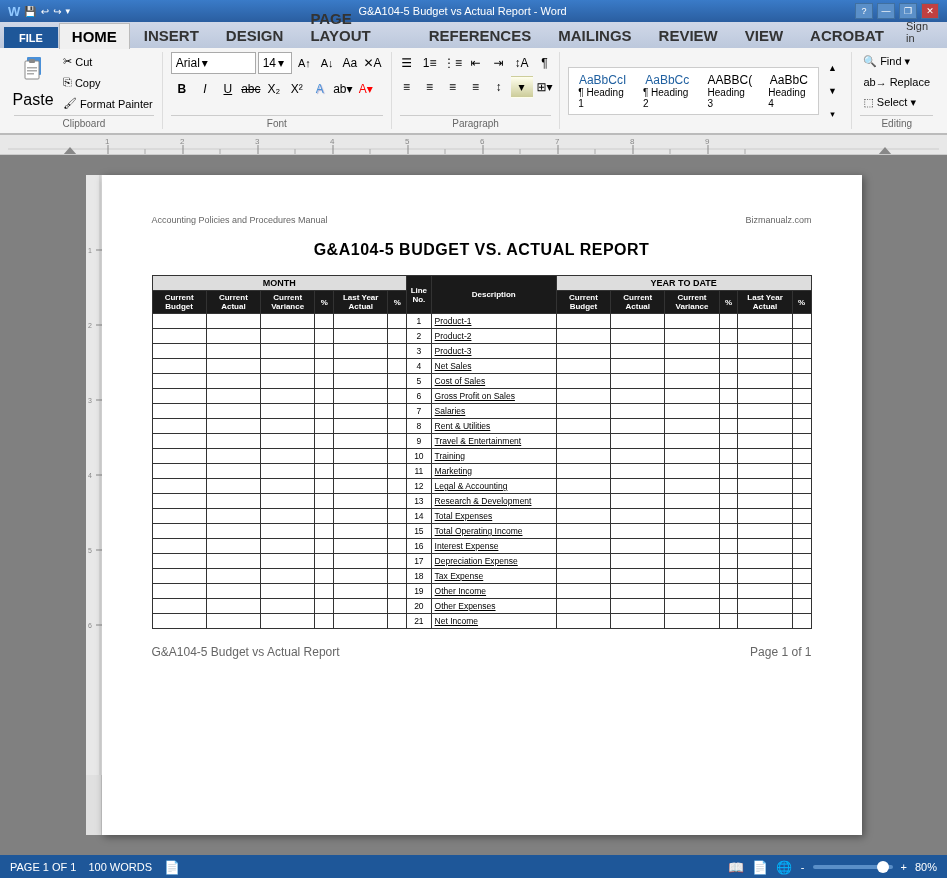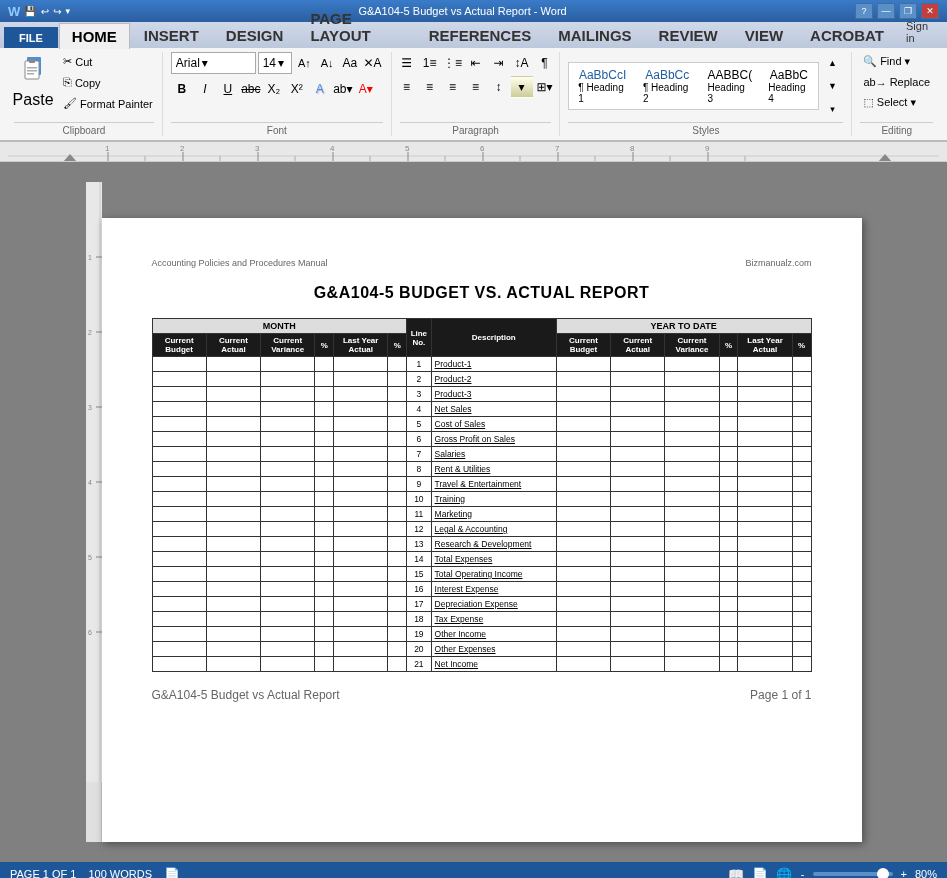--- a/index.html
+++ b/index.html
@@ -108,21 +108,20 @@
     }
 
     
     .page {
       background: white;
       width: 760px;
       min-height: 600px;
       box-shadow: 2px 2px 8px rgba(0,0,0,0.4);
       padding: 40px 50px 40px 50px;
       position: relative;
-      margin-top: 36px;
     }
 
     .page-header-info {
       display: flex; justify-content: space-between;
       font-size: 9px; color: #666; margin-bottom: 16px;
     }
 
     .doc-title {
       text-align: center; font-size: 16px; font-weight: bold;
       margin-bottom: 16px; letter-spacing: 0.5px;
@@ -325,21 +324,20 @@
           <span style="font-size:12px;">AaBbC</span>
           <span>Heading 4</span>
         </div>
       </div>
       <div style="display:flex;flex-direction:column;gap:1px;">
         <div class="format-btn" style="font-size:9px;">▲</div>
         <div class="format-btn" style="font-size:9px;">▼</div>
         <div class="format-btn" style="font-size:9px;">▾</div>
       </div>
     </div>
-    <div class="ribbon-group-label">Styles</div>
   </div>
 
   <div class="ribbon-group">
     <div class="ribbon-group-content editing-group">
       <div class="ribbon-small-btn">
         <span>🔍</span>
         <span>Find ▾</span>
       </div>
       <div class="ribbon-small-btn">
         <span>ab→</span>

